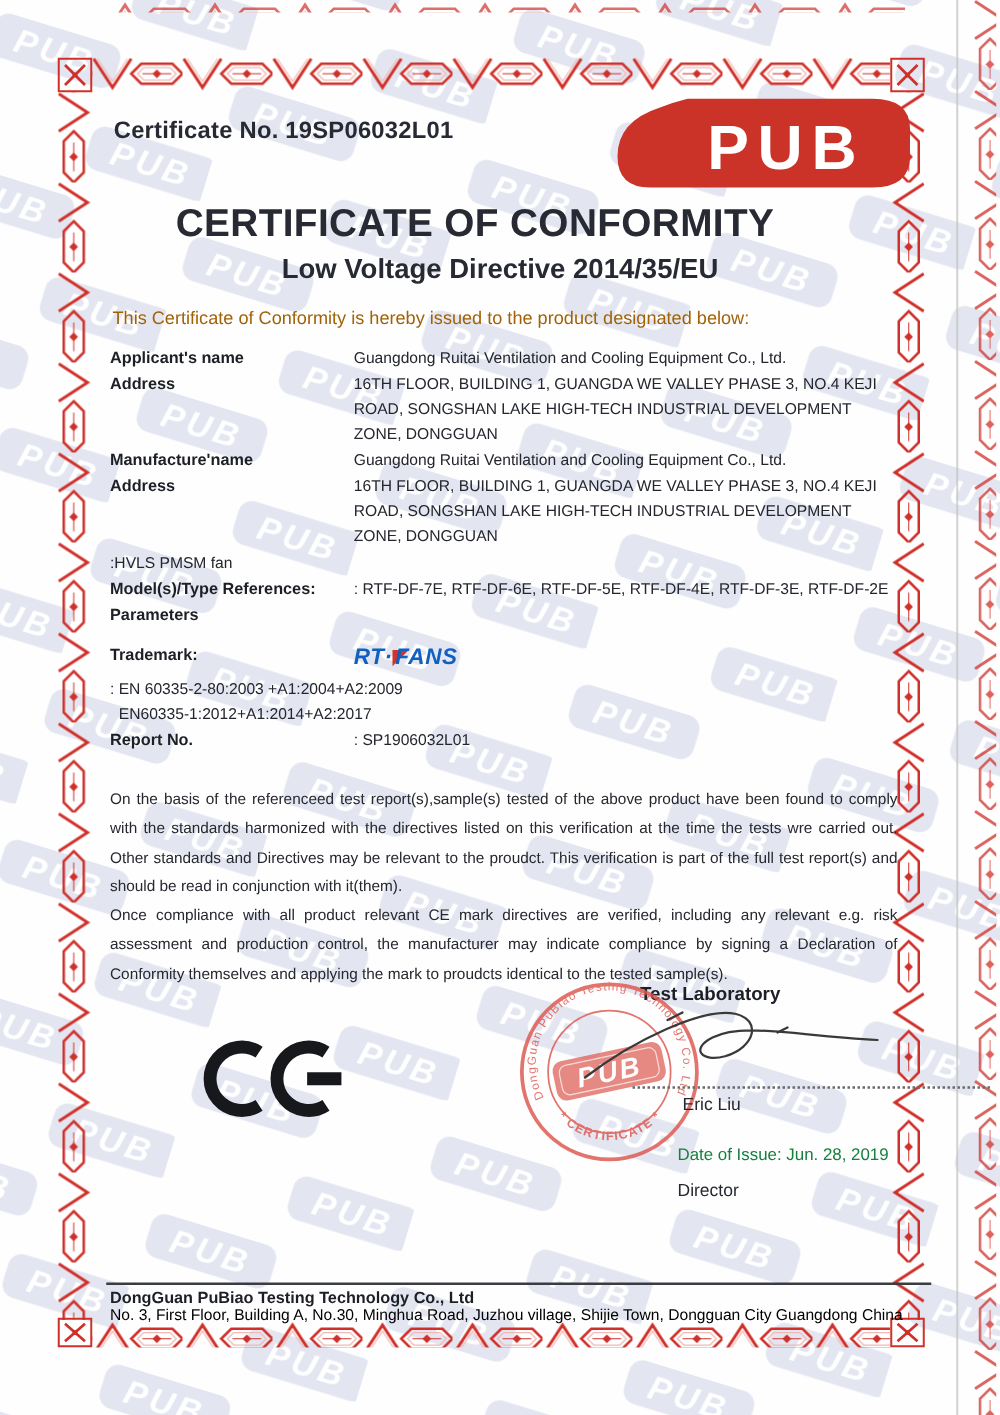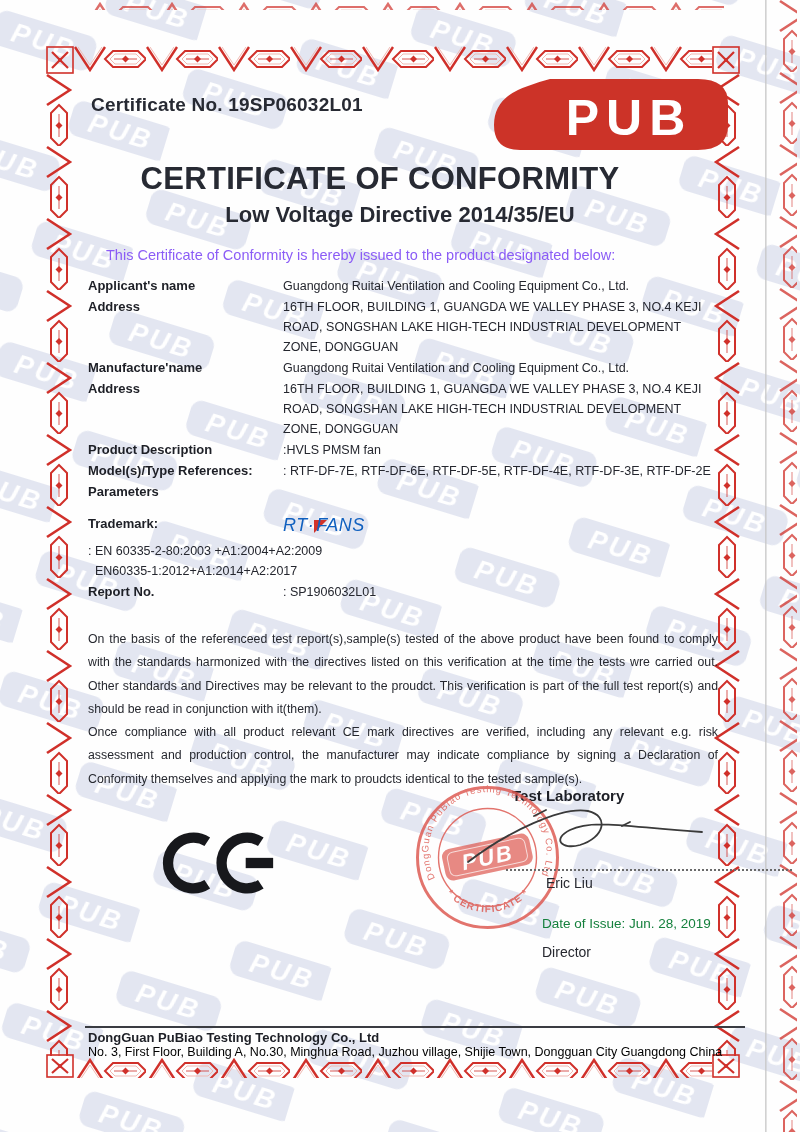--- a/index.html
+++ b/index.html
@@ -9,30 +9,30 @@
     font-family:"Liberation Sans", sans-serif;
     color:#24262e;
   }
   svg{display:block;}
   .layer{position:absolute;left:0;top:0;}
   
   .certno{position:absolute;left:91px;top:94px;font-size:19px;font-weight:bold;color:#272a33;letter-spacing:.2px;}
   .brand-logo{position:absolute;left:492px;top:77px;}
   .title{position:absolute;left:0;top:161px;width:760px;text-align:center;font-size:31px;font-weight:bold;color:#272a33;letter-spacing:.3px;}
   .subtitle{position:absolute;left:0;top:202px;width:800px;text-align:center;font-size:22px;font-weight:bold;color:#272a33;}
-  .intro{position:absolute;left:106px;top:247px;font-size:14.5px;color:#8b5cf6;}
+  .intro{position:absolute;left:90px;top:247px;font-size:14.5px;color:#a16207;}
   .fields{position:absolute;left:88px;top:276px;width:640px;}
   .frow{display:flex;margin-bottom:1px;}
   .flabel{width:195px;flex:0 0 195px;font-size:13px;font-weight:bold;color:#1d1f26;line-height:20px;}
   .fvalue{flex:1;font-size:12.5px;color:#24262e;line-height:20px;}
   .fline{white-space:nowrap;}
   .indent-80{padding-left:80px;}
   .indent-7{padding-left:7px;}
   .frow.tm-row{margin-top:12px;margin-bottom:4px;}
-  .tm-logo{font-size:18px;font-weight:normal;font-style:italic;color:#1060bf;letter-spacing:.5px;position:relative;line-height:22px;}
+  .tm-logo{font-size:18px;font-weight:bold;font-style:italic;color:#1060bf;letter-spacing:.5px;position:relative;line-height:22px;}
   .tm-wedge{display:inline-block;width:0;height:0;border-top:13px solid #d2332a;border-right:13px solid transparent;margin-right:-11px;position:relative;top:2px;}
   .tm-f{position:relative;}
   .bodytext{position:absolute;left:88px;top:628px;width:630px;font-size:12.3px;line-height:23.3px;color:#26282f;text-align:justify;}
   .bodytext p{margin:0;}
   .ce-wrap{position:absolute;left:162px;top:820px;}
   .sr{position:absolute;width:1px;height:1px;overflow:hidden;clip-path:inset(50%);}
   .lab-heading{position:absolute;left:512px;top:787px;font-size:15px;font-weight:bold;color:#1d1f26;}
   .stamp{position:absolute;left:400px;top:770px;}
   .signature{position:absolute;left:462px;top:798px;}
   .sig-line{position:absolute;left:506px;top:869px;width:286px;border-bottom:2px dotted #6a6a6a;height:0;}
@@ -175,21 +175,20 @@
     </div>
     <div class="frow">
       <div class="flabel">Address</div>
       <div class="fvalue">
         <div class="fline">16TH FLOOR, BUILDING 1, GUANGDA WE VALLEY PHASE 3, NO.4 KEJI</div>
         <div class="fline">ROAD, SONGSHAN LAKE HIGH-TECH INDUSTRIAL DEVELOPMENT</div>
         <div class="fline">ZONE, DONGGUAN</div>
       </div>
     </div>
     <div class="frow">
-      <div class="flabel">Product Description</div>
       <div class="fvalue">
           <div class="fline">:HVLS PMSM fan</div>
         </div>
     </div>
     <div class="frow">
       <div class="flabel">Model(s)/Type References:</div>
       <div class="fvalue">
           <div class="fline">: RTF-DF-7E, RTF-DF-6E, RTF-DF-5E, RTF-DF-4E, RTF-DF-3E, RTF-DF-2E</div>
         </div>
     </div>

